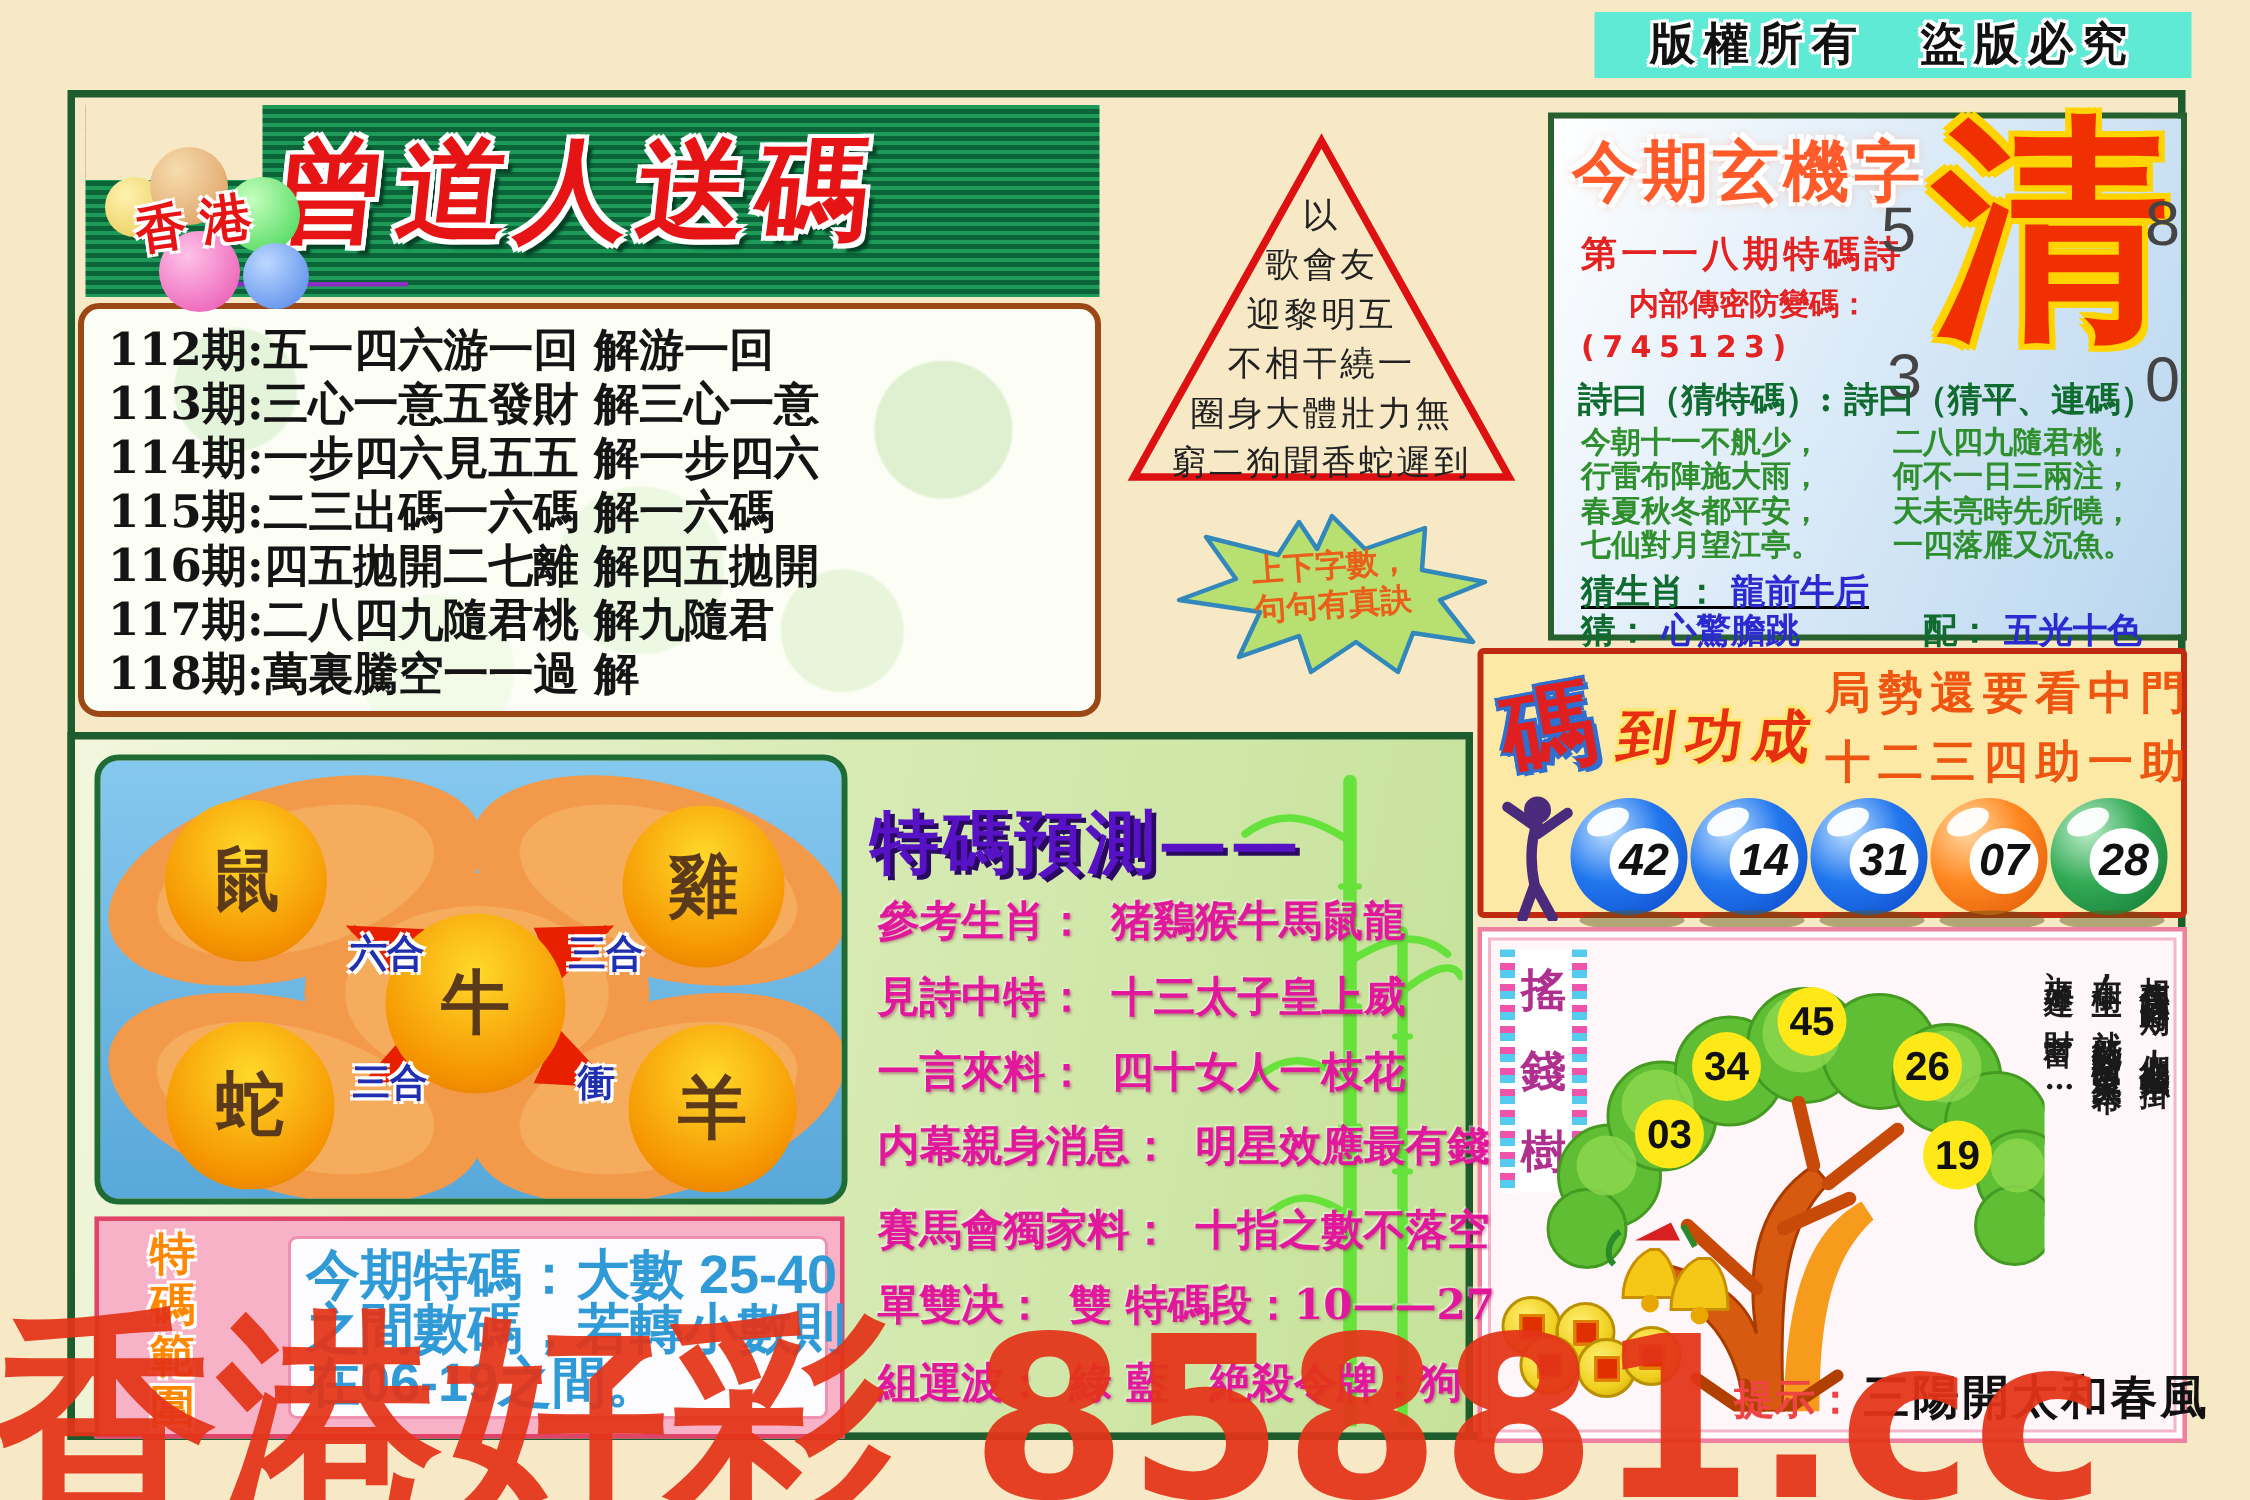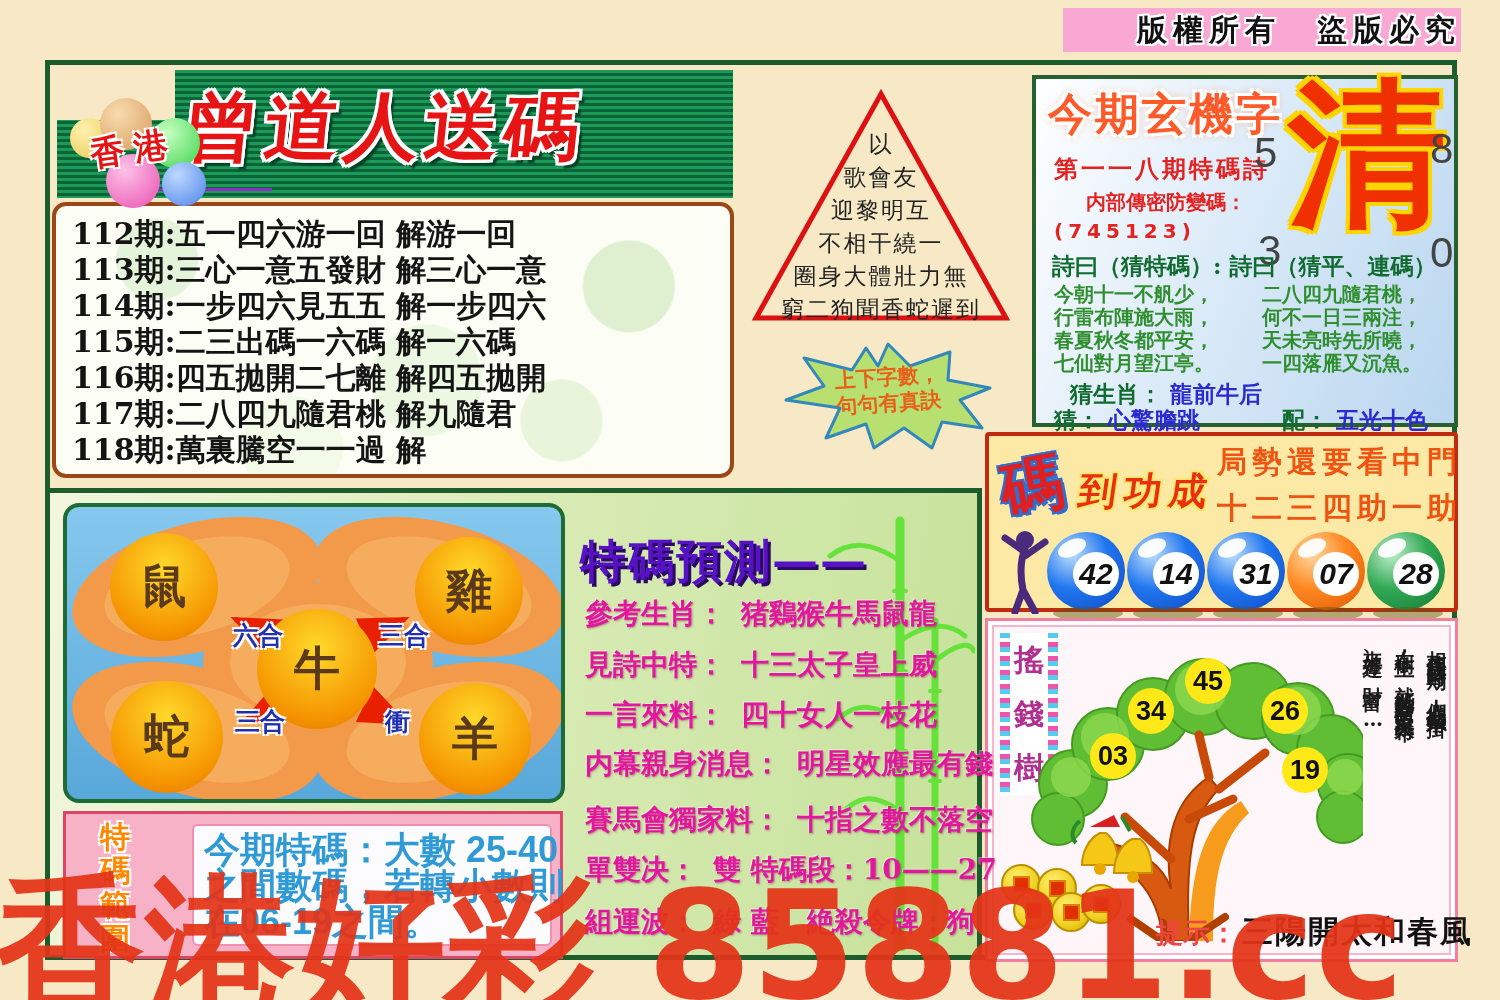--- a/index.html
+++ b/index.html
@@ -1,22 +1,22 @@
 <!DOCTYPE html>
 <html><head>
 <meta charset="utf-8">
 <style>
   html,body{margin:0;padding:0;}
   body{width:1500px;height:1000px;position:relative;overflow:hidden;
        background:#f7e9c6;font-family:"DejaVu Sans",sans-serif;}
   .abs{position:absolute;}
 
   
-  .copyright{left:1063px;top:8px;width:398px;height:44px;background:#f9a8d4;
-    color:#111;font-size:30px;font-weight:bold;letter-spacing:6px;text-align:right;line-height:44px;
+  .copyright{left:1063px;top:8px;width:398px;height:44px;background:#5eead4;
+    color:#111;font-size:30px;font-weight:bold;letter-spacing:6px;text-align:center;line-height:44px;
     font-family:"DejaVu Serif",serif;
     text-shadow:-2px -2px 0 #fff,2px -2px 0 #fff,-2px 2px 0 #fff,2px 2px 0 #fff,0 2px 0 #fff,0 -2px 0 #fff,2px 0 0 #fff,-2px 0 0 #fff;}
 
   
   .frame{left:45px;top:60px;width:1412px;height:900px;border:5px solid #1d5c2c;box-sizing:border-box;}
 
   
   .banner{left:57px;top:70px;width:676px;height:128px;
     background:repeating-linear-gradient(180deg,#1d9a58 0 3px,#0b6338 3px 6px);}
   .banner-notch{left:57px;top:70px;width:118px;height:50px;background:#f7e9c6;}
@@ -207,21 +207,21 @@
     <div>行雷布陣施大雨，</div>
     <div>春夏秋冬都平安，</div>
     <div>七仙對月望江亭。</div>
   </div>
   <div class="poem-col" style="left:226px;">
     <div>二八四九隨君桃，</div>
     <div>何不一日三兩注，</div>
     <div>天未亮時先所曉，</div>
     <div>一四落雁又沉魚。</div>
   </div>
-  <div class="mz-line" style="left:34px;top:300px;">
+  <div class="mz-line" style="left:18px;top:300px;text-decoration:underline;">
     <span class="green-lab">猜生肖：</span>
     <span class="blue-val">龍前牛后</span>
   </div>
   <div class="mz-line" style="left:18px;top:326px;">
     <span class="green-lab">猜：</span>
     <span class="blue-val">心驚膽跳</span>
   </div>
   <div class="mz-line" style="left:246px;top:326px;">
     <span class="green-lab">配：</span>
     <span class="blue-val">五光十色</span>

